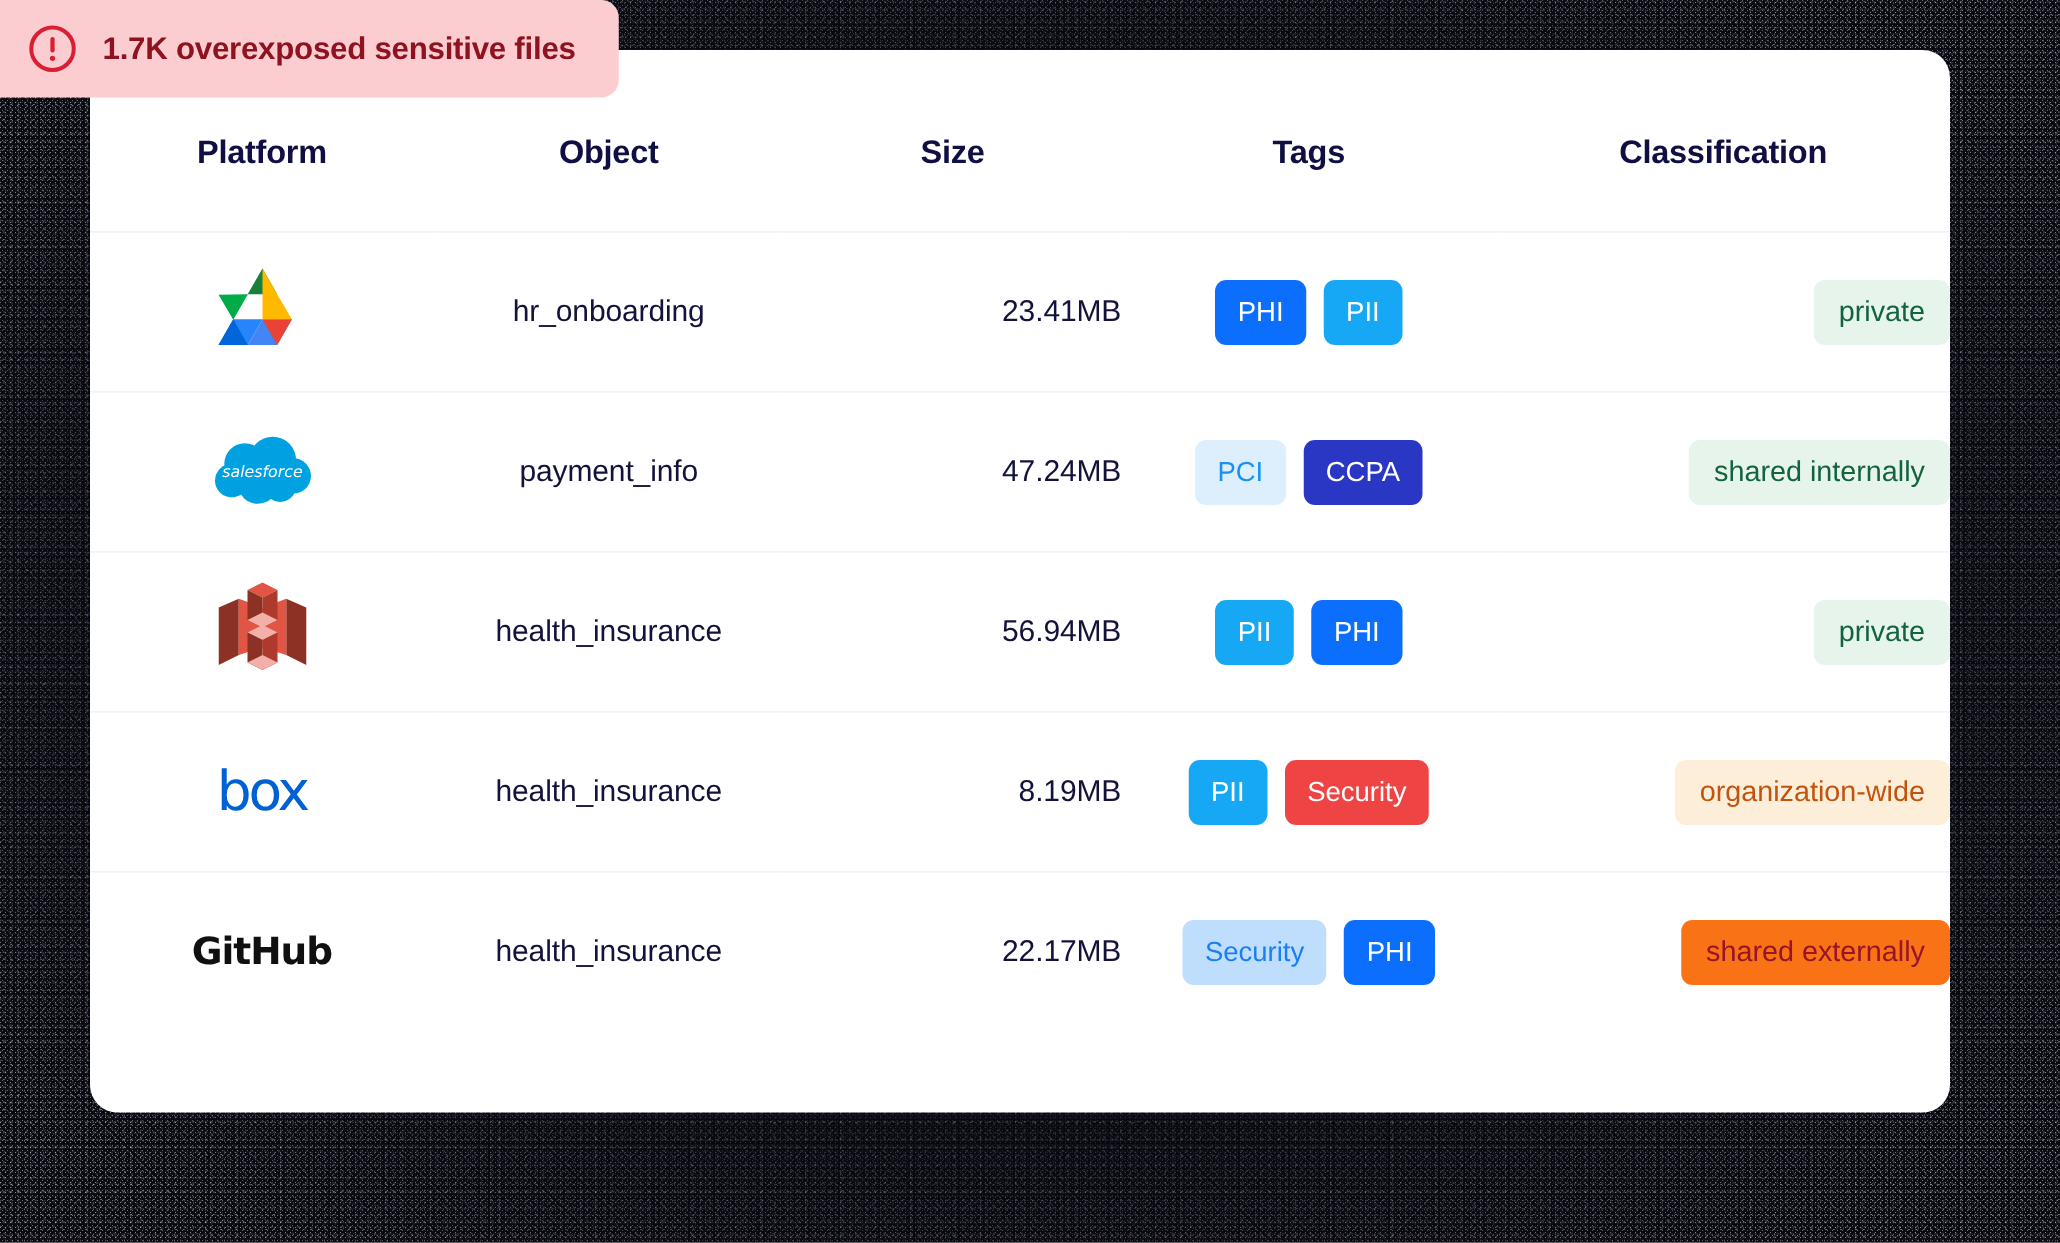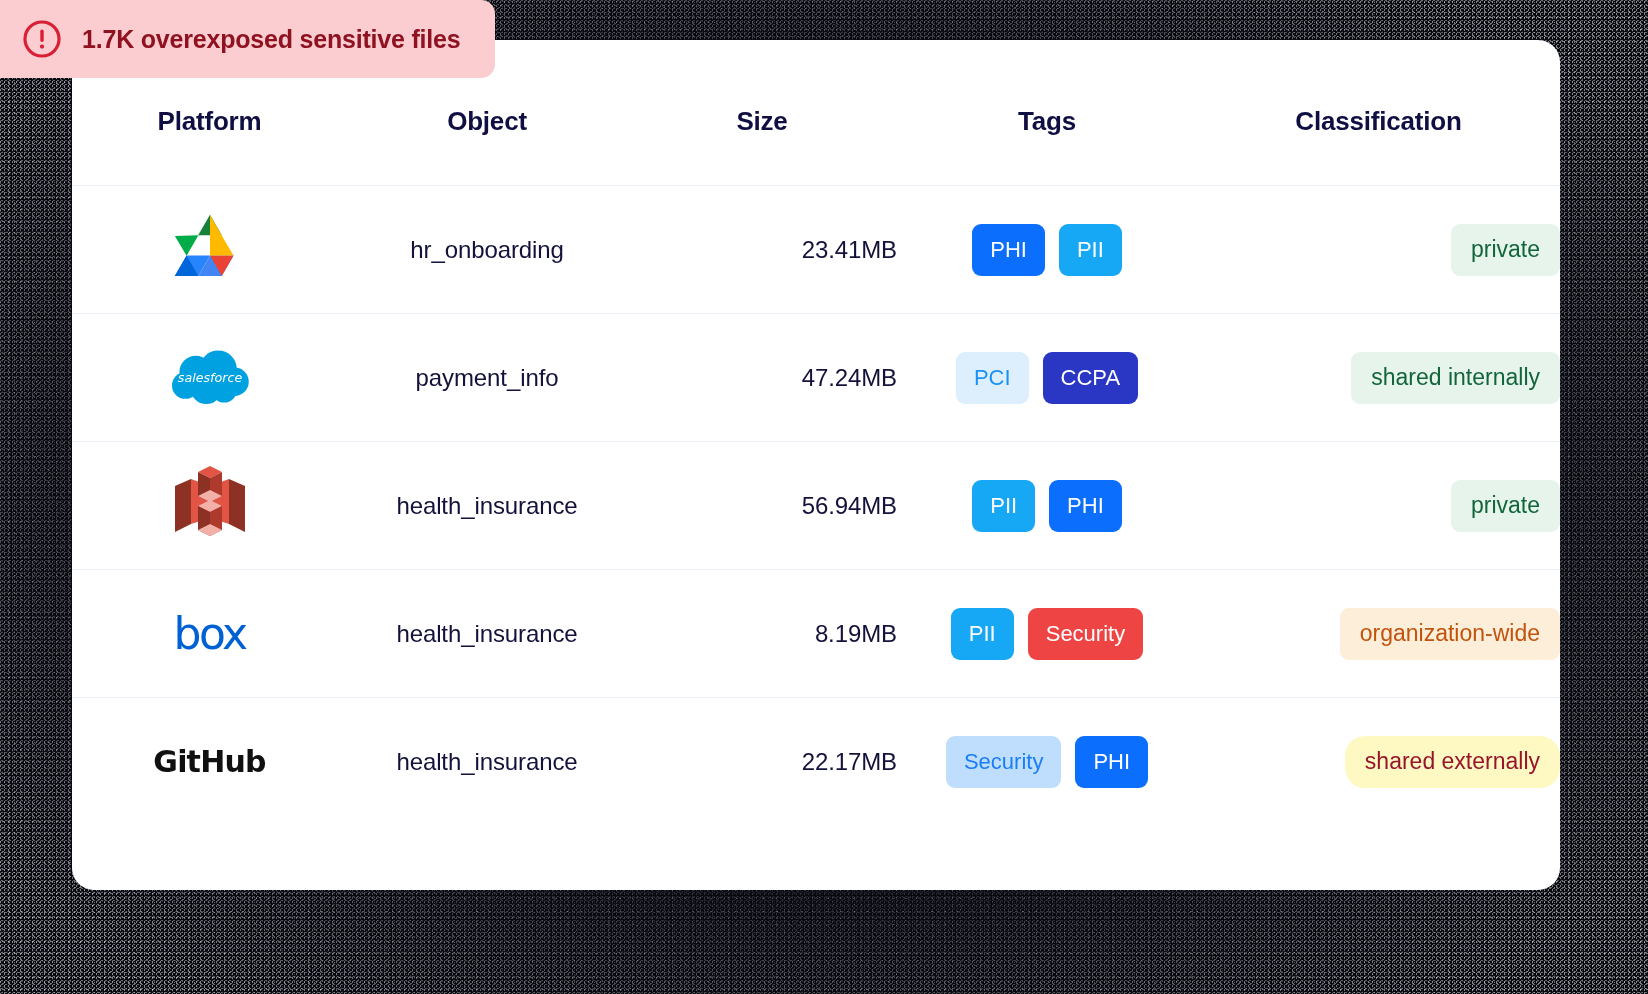--- a/index.html
+++ b/index.html
@@ -300,21 +300,21 @@
               <span class="gh-word">GitHub</span>
             </span></td>
           <td class="cell-object">health_insurance</td>
           <td class="cell-size">22.17MB</td>
           <td class="cell-tags">
             <div class="tag-wrap">
               <span class="tag" style="background: rgb(191, 222, 253); color: rgb(26, 126, 245);">Security</span>
               <span class="tag" style="background: rgb(11, 110, 253); color: rgb(255, 255, 255);">PHI</span>
             </div>
           </td>
-          <td class="cell-classification"><span class="pill" style="background: #fef9c3; color: rgb(151, 20, 42); border-radius: 20px;">shared externally</span></td>
+          <td class="cell-classification"><span class="pill" style="background: #f97316; color: rgb(151, 20, 42);">shared externally</span></td>
         </tr>
       </tbody>
   </table>
 </div>
 
 <div id="alert-badge">
   <svg class="alert-icon" width="40" height="40" viewBox="0 0 40 40">
     <circle cx="20" cy="20" r="17" fill="none" stroke="#d81f33" stroke-width="3.2"></circle>
     <rect x="18.3" y="10.5" width="3.4" height="12.5" rx="1.7" fill="#d81f33"></rect>
     <circle cx="20" cy="27.6" r="2.1" fill="#d81f33"></circle>

